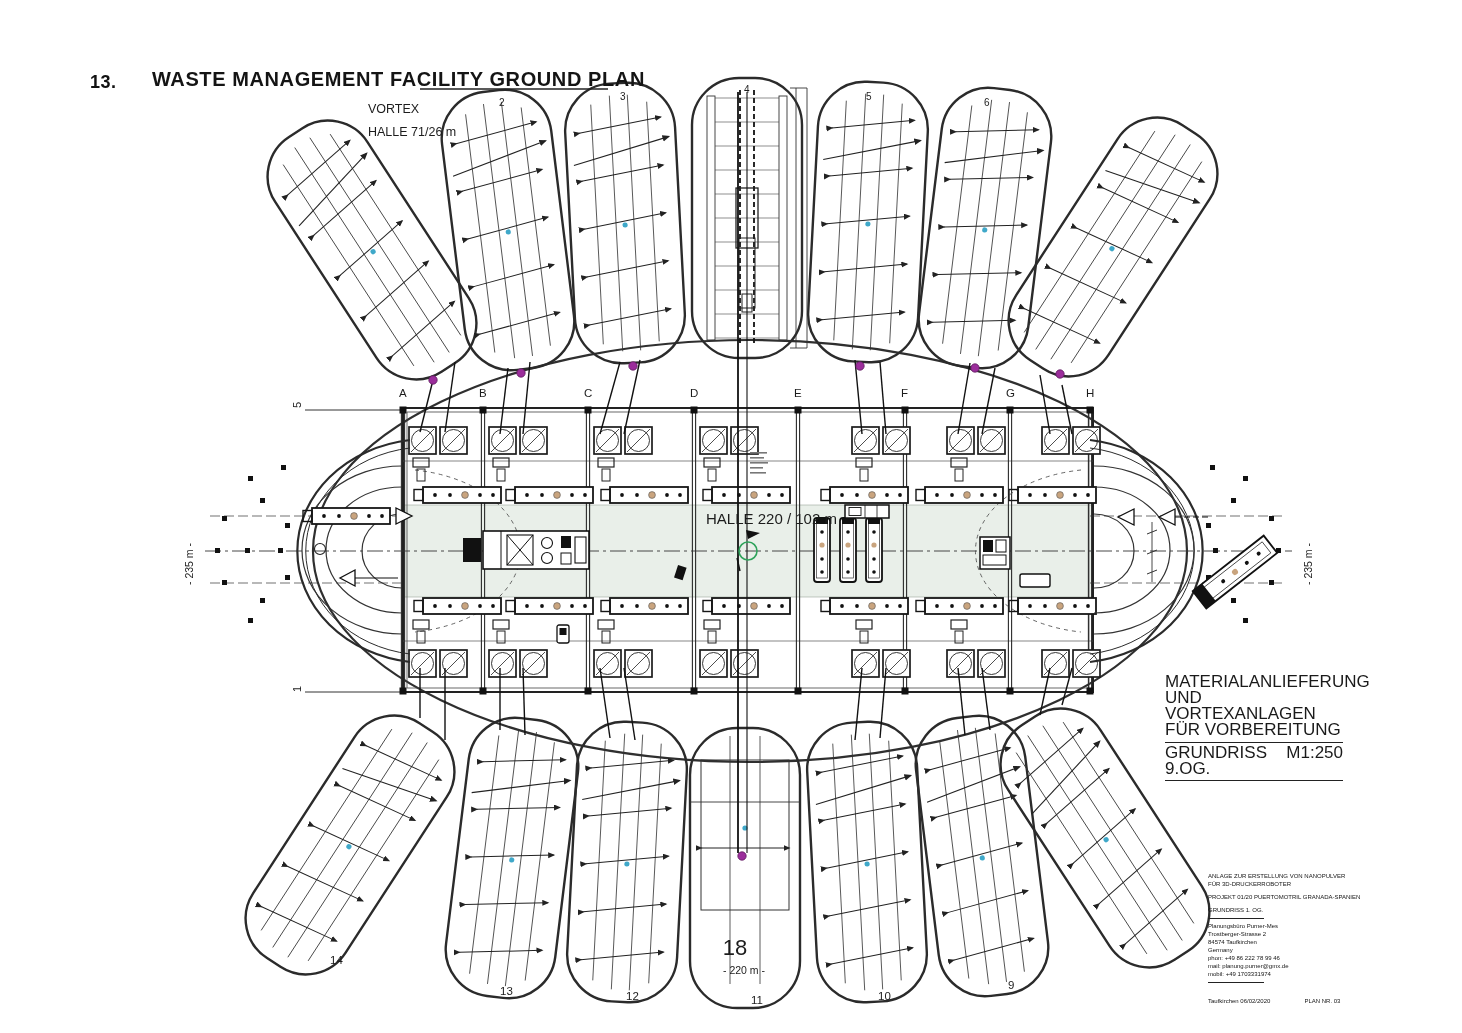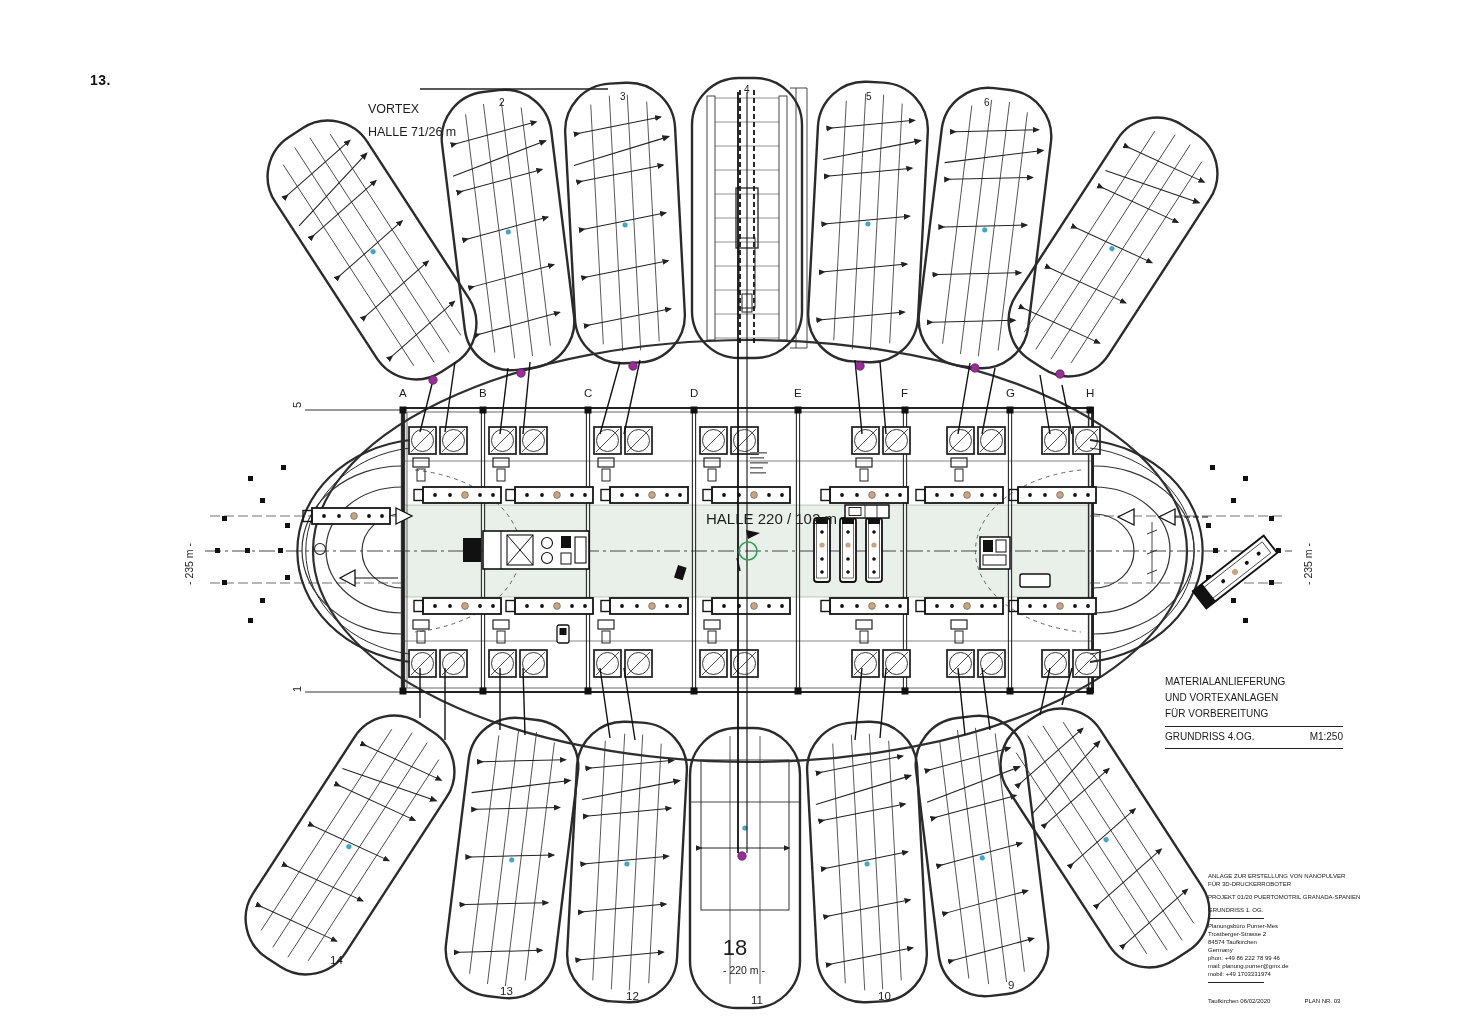--- a/index.html
+++ b/index.html
@@ -1,22 +1,22 @@
 <!DOCTYPE html>
 <html><head>
 <meta charset="utf-8">
 <style>
   html,body{margin:0;padding:0;background:#fff;}
   .canvas{position:relative;width:1462px;height:1033px;background:#fff;overflow:hidden;
           font-family:"Liberation Sans",sans-serif;color:#111;}
   .abs{position:absolute;}
-  .pagenum{left:90px;top:72px;font-size:14px;font-weight:bold;letter-spacing:.5px;}
+  .pagenum{left:90px;top:72px;font-size:18px;font-weight:bold;letter-spacing:.5px;}
   .title{left:152px;top:68px;font-size:20px;font-weight:bold;letter-spacing:.6px;color:#141414;}
   svg text{font-family:"Liberation Sans",sans-serif;fill:#1c1c1c;}
-  .tblock{left:1165px;top:674px;width:190px;font-size:10px;line-height:16px;color:#1a1a1a;}
+  .tblock{left:1165px;top:674px;width:190px;font-size:17px;line-height:16px;color:#1a1a1a;}
   .tblock .rule-row{margin-top:4px;border-top:1.3px solid #222;border-bottom:1.3px solid #222;
        padding:2px 0 3px 0;display:flex;justify-content:space-between;width:178px;}
   .iblock{left:1208px;top:872px;width:160px;font-size:6px;line-height:8px;color:#151515;}
   .iblock .gap{height:5px;}
   .iblock .hr{width:56px;border-top:1px solid #222;margin:4px 0 3px 0;}
   .iblock .foot{display:flex;margin-top:14px;}
   .iblock .foot .fr{margin-left:34px;}
 </style>
 </head>
 <body>
@@ -404,27 +404,28 @@
     <text x="878" y="1000" font-size="11.5">10</text>
     <text x="1008" y="989" font-size="11.5" fill="#444">9</text>
 
     <text x="735" y="955" font-size="22" text-anchor="middle">18</text>
     <text x="744" y="974" font-size="10.5" text-anchor="middle">- 220 m -</text>
 
     <line x1="420" y1="89" x2="608" y2="89" stroke="#222" stroke-width="1.6"></line>
   </svg>
 
   <div class="abs pagenum">13.</div>
+  <div class="abs title">WASTE MANAGEMENT FACILITY GROUND PLAN</div>
 
   <div class="abs tblock">
     <div>MATERIALANLIEFERUNG</div>
     <div>UND VORTEXANLAGEN</div>
     <div>FÜR VORBEREITUNG</div>
     <div class="rule-row">
-      <span>GRUNDRISS  4.OG.</span>
+      <span>GRUNDRISS  9.OG.</span>
       <span>M1:250</span>
     </div>
   </div>
 
   <div class="abs iblock">
     <div>ANLAGE ZUR ERSTELLUNG VON NANOPULVER</div>
     <div>FÜR 3D-DRUCKERROBOTER</div>
     <div class="gap"></div>
     <div>PROJEKT 01/20 PUERTOMOTRIL GRANADA-SPANIEN</div>
     <div class="gap"></div>

